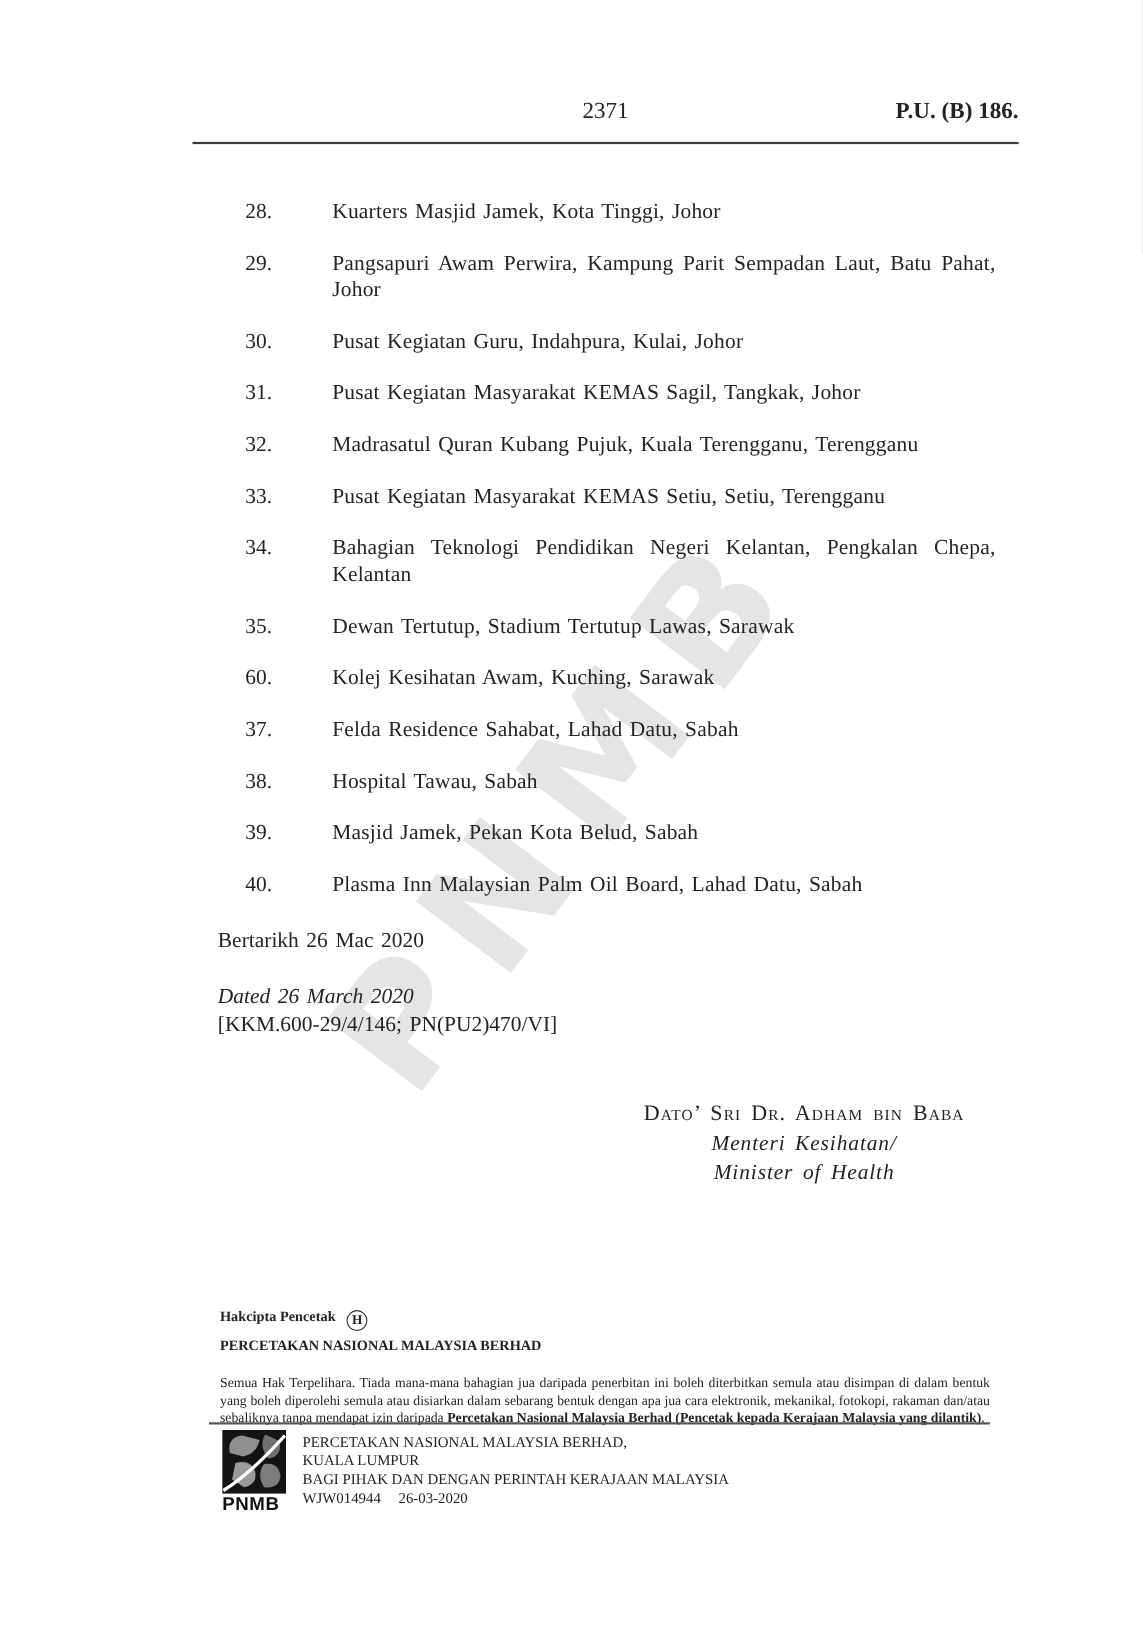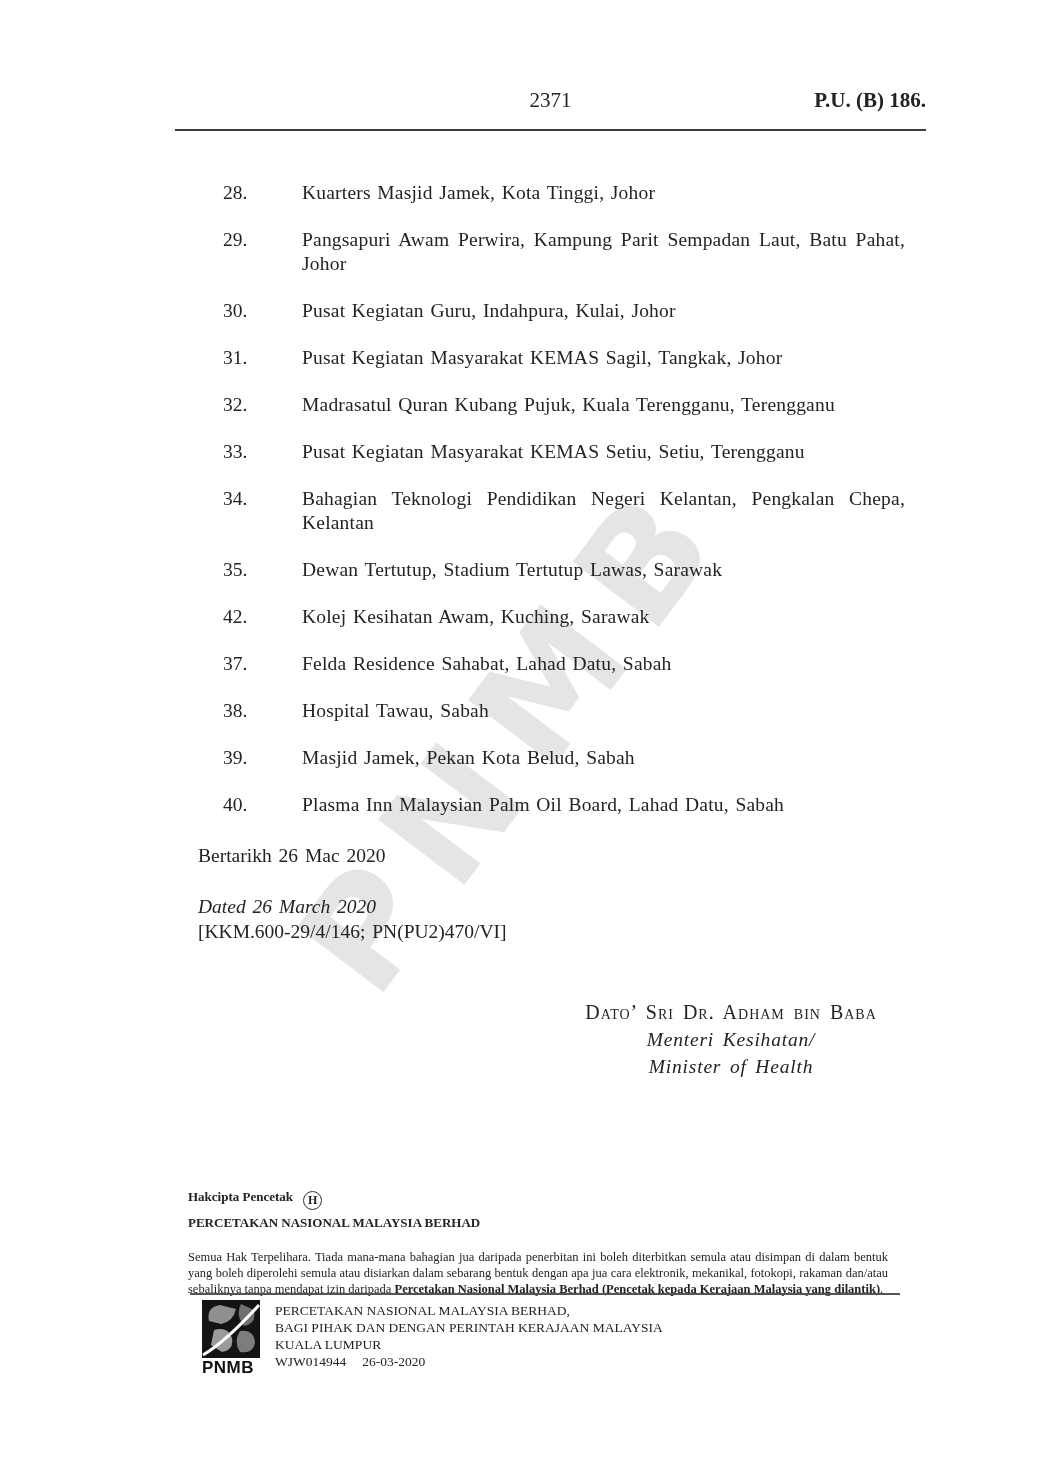--- a/index.html
+++ b/index.html
@@ -109,21 +109,21 @@
     font-style: italic;
     font-size: 19.5px;
     line-height: 27px;
     letter-spacing: 0.8px;
     word-spacing: 3px;
   }
 
   
   .copyright {
     position: absolute;
-    left: 188px;
+    left: 200px;
     width: 700px;
     top: 1189px;
     font-size: 12.5px;
     line-height: 16px;
   }
   .cr-line1 { font-weight: bold; font-size: 13px; margin-bottom: 5px; }
   .circled-h {
     display: inline-block;
     width: 19px; height: 19px;
     margin-left: 10px;
@@ -211,21 +211,21 @@
       </div>
       <div class="li">
         <span class="num">34.</span>
         <span class="txt">Bahagian Teknologi Pendidikan Negeri Kelantan, Pengkalan Chepa, Kelantan</span>
       </div>
       <div class="li">
         <span class="num">35.</span>
         <span class="txt">Dewan Tertutup, Stadium Tertutup Lawas, Sarawak</span>
       </div>
       <div class="li">
-        <span class="num">42.</span>
+        <span class="num">60.</span>
         <span class="txt">Kolej Kesihatan Awam, Kuching, Sarawak</span>
       </div>
       <div class="li">
         <span class="num">37.</span>
         <span class="txt">Felda Residence Sahabat, Lahad Datu, Sabah</span>
       </div>
       <div class="li">
         <span class="num">38.</span>
         <span class="txt">Hospital Tawau, Sabah</span>
       </div>
@@ -270,22 +270,22 @@
           <path d="M7 21 Q4 7 18 5 L34 9 Q31 22 19 24 Z" fill="#8f8f8f"></path>
           <path d="M39 4 L52 10 Q55 24 42 26 Q33 15 39 4 Z" fill="#6f6f6f"></path>
           <path d="M12 30 Q26 26 30 38 Q32 50 20 52 L9 45 Z" fill="#9a9a9a"></path>
           <path d="M38 31 Q52 29 53 43 Q51 54 38 52 Q31 41 38 31 Z" fill="#7d7d7d"></path>
           <path d="M1 55 C18 45 38 26 57 5" stroke="#ffffff" stroke-width="3" fill="none"></path>
         </svg>
         <div class="pnmb-label">PNMB</div>
       </div>
       <div class="printer-lines">
         <div>PERCETAKAN NASIONAL MALAYSIA BERHAD,</div>
+        <div>KUALA LUMPUR</div>
         <div>BAGI PIHAK DAN DENGAN PERINTAH KERAJAAN MALAYSIA</div>
-        <div>KUALA LUMPUR</div>
         <div class="printer-code">
           <span>WJW014944</span><span class="date">26-03-2020</span>
         </div>
       </div>
     </div>
 
   </div>
 </div>
 
 </body></html>

